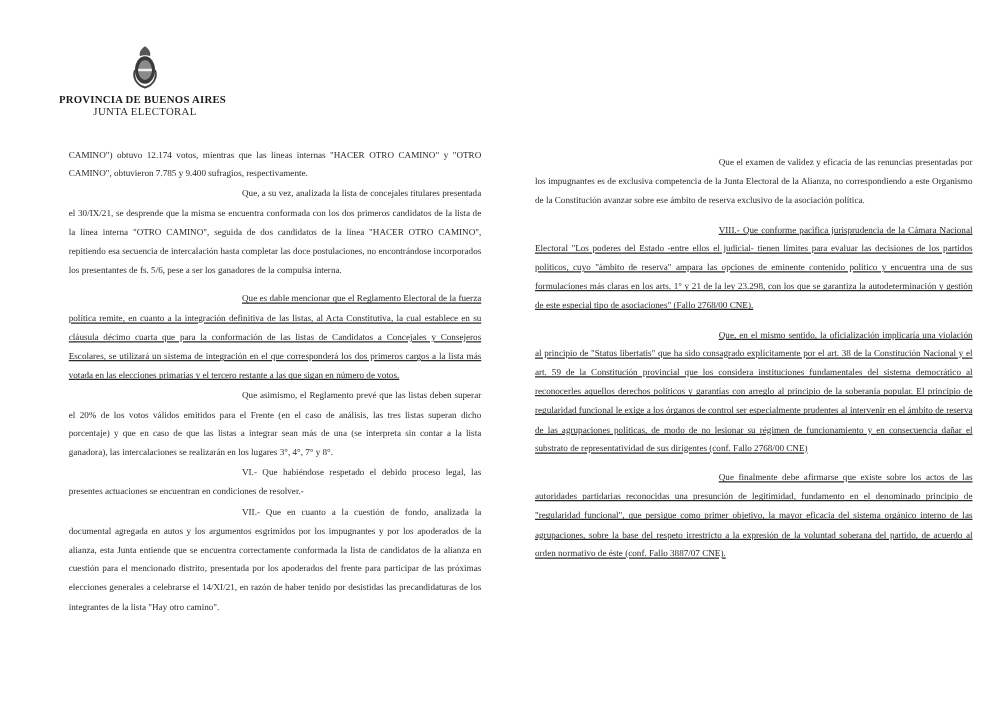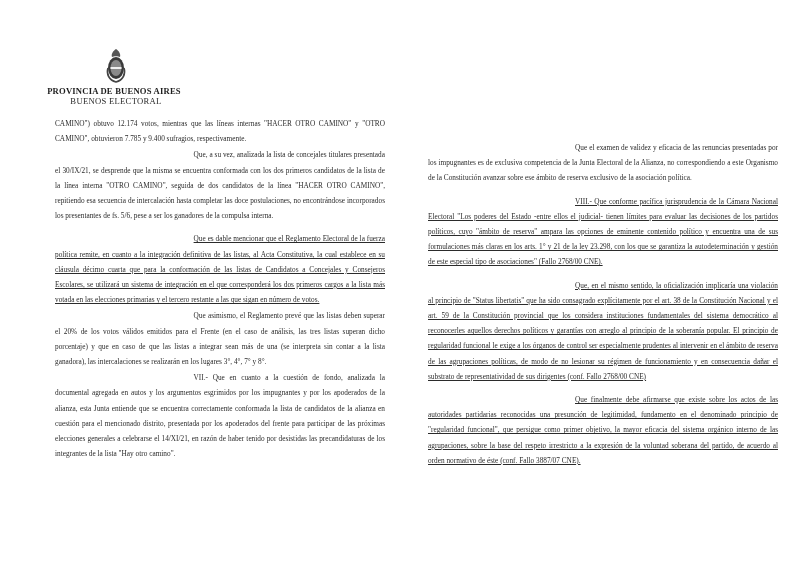--- a/index.html
+++ b/index.html
@@ -1,53 +1,54 @@
 <!DOCTYPE html>
 <html><head>
   <meta charset="utf-8">
   <style>
     html, body { margin: 0; padding: 0; background: #ffffff; }
     body { width: 800px; height: 579px; position: relative; overflow: hidden;
            font-family: "Liberation Serif", "DejaVu Serif", serif; color: #2a2a2a; }
     .page { position: absolute; top: 0; width: 400px; height: 579px; }
     .page.left { left: 0; }
     .page.right { left: 400px; }
-    .header { position: absolute; left: 46px; top: 48px; width: 140px; text-align: center; }
+    .header { position: absolute; left: 46px; top: 36px; width: 140px; text-align: center; }
     .emblem { width: 22px; height: 36px; margin: 0 auto 2px auto; display: block; }
     .prov { font-weight: bold; font-size: 8.6px; letter-spacing: 0.2px; color: #1c1c1c; white-space: nowrap; margin-left: -4px; }
     .junta { font-size: 8.6px; letter-spacing: 0.3px; color: #2a2a2a; margin-top: 0px; }
     .col { position: absolute; font-size: 7.3px; line-height: 15.2px; text-align: justify; color: #2b2b2b; }
     .left .col { left: 55px; top: 116px; width: 330px; }
-    .right .col { left: 28px; top: 140px; width: 350px; }
+    .right .col { left: 28px; top: 122px; width: 350px; }
     .col p { margin: 0; text-align: justify; text-align-last: left; }
     .col p.indent { text-indent: 42%; }
     .col p.gap { margin-top: 8px; text-decoration: underline; }
     .col p.gapsm { margin-top: 1px; font-family: Liberation Serif, serif; }
   </style>
 </head>
 <body>
 
 <div class="page left">
   <div class="header">
     <svg class="emblem" viewBox="0 0 22 36">
       <path d="M11 1 C8 3 6 6 7 9 C9 8 13 8 15 9 C16 6 14 3 11 1 Z" fill="#555"></path>
       <ellipse cx="11" cy="20" rx="8" ry="11" fill="#3a3a3a"></ellipse>
       <ellipse cx="11" cy="20" rx="5.5" ry="8" fill="#8a8a8a"></ellipse>
       <rect x="5.5" y="19" width="11" height="2" fill="#f0f0f0"></rect>
       <path d="M3 20 C1 26 4 32 11 34 C18 32 21 26 19 20" stroke="#444" stroke-width="1.6" fill="none"></path>
     </svg>
     <div class="prov">PROVINCIA DE BUENOS AIRES</div>
-    <div class="junta">BUENOS ELECTORAL</div>
+    <div class="junta">JUNTA ELECTORAL</div>
   </div>
 
   <div class="col">
     <p>CAMINO") obtuvo 12.174 votos, mientras que las líneas internas "HACER OTRO CAMINO" y "OTRO CAMINO", obtuvieron 7.785 y 9.400 sufragios, respectivamente.</p>
     <p class="indent gapsm">Que, a su vez, analizada la lista de concejales titulares presentada el 30/IX/21, se desprende que la misma se encuentra conformada con los dos primeros candidatos de la lista de la línea interna "OTRO CAMINO", seguida de dos candidatos de la línea "HACER OTRO CAMINO", repitiendo esa secuencia de intercalación hasta completar las doce postulaciones, no encontrándose incorporados los presentantes de fs. 5/6, pese a ser los ganadores de la compulsa interna.</p>
     <p class="indent gap">Que es dable mencionar que el Reglamento Electoral de la fuerza política remite, en cuanto a la integración definitiva de las listas, al Acta Constitutiva, la cual establece en su cláusula décimo cuarta que para la conformación de las listas de Candidatos a Concejales y Consejeros Escolares, se utilizará un sistema de integración en el que corresponderá los dos primeros cargos a la lista más votada en las elecciones primarias y el tercero restante a las que sigan en número de votos.</p>
     <p class="indent gapsm">Que asimismo, el Reglamento prevé que las listas deben superar el 20% de los votos válidos emitidos para el Frente (en el caso de análisis, las tres listas superan dicho porcentaje) y que en caso de que las listas a integrar sean más de una (se interpreta sin contar a la lista ganadora), las intercalaciones se realizarán en los lugares 3°, 4°, 7° y 8°.</p>
+    <p class="indent gapsm">VI.- Que habiéndose respetado el debido proceso legal, las presentes actuaciones se encuentran en condiciones de resolver.-</p>
     <p class="indent gapsm">VII.- Que en cuanto a la cuestión de fondo, analizada la documental agregada en autos y los argumentos esgrimidos por los impugnantes y por los apoderados de la alianza, esta Junta entiende que se encuentra correctamente conformada la lista de candidatos de la alianza en cuestión para el mencionado distrito, presentada por los apoderados del frente para participar de las próximas elecciones generales a celebrarse el 14/XI/21, en razón de haber tenido por desistidas las precandidaturas de los integrantes de la lista "Hay otro camino".</p>
   </div>
 </div>
 
 <div class="page right">
   <div class="col">
     <p class="indent">Que el examen de validez y eficacia de las renuncias presentadas por los impugnantes es de exclusiva competencia de la Junta Electoral de la Alianza, no correspondiendo a este Organismo de la Constitución avanzar sobre ese ámbito de reserva exclusivo de la asociación política.</p>
     <p class="indent gap">VIII.- Que conforme pacífica jurisprudencia de la Cámara Nacional Electoral "Los poderes del Estado -entre ellos el judicial- tienen límites para evaluar las decisiones de los partidos políticos, cuyo "ámbito de reserva" ampara las opciones de eminente contenido político y encuentra una de sus formulaciones más claras en los arts. 1° y 21 de la ley 23.298, con los que se garantiza la autodeterminación y gestión de este especial tipo de asociaciones" (Fallo 2768/00 CNE).</p>
     <p class="indent gap">Que, en el mismo sentido, la oficialización implicaría una violación al principio de "Status libertatis" que ha sido consagrado explícitamente por el art. 38 de la Constitución Nacional y el art. 59 de la Constitución provincial que los considera instituciones fundamentales del sistema democrático al reconocerles aquellos derechos políticos y garantías con arreglo al principio de la soberanía popular. El principio de regularidad funcional le exige a los órganos de control ser especialmente prudentes al intervenir en el ámbito de reserva de las agrupaciones políticas, de modo de no lesionar su régimen de funcionamiento y en consecuencia dañar el substrato de representatividad de sus dirigentes (conf. Fallo 2768/00 CNE)</p>
     <p class="indent gap">Que finalmente debe afirmarse que existe sobre los actos de las autoridades partidarias reconocidas una presunción de legitimidad, fundamento en el denominado principio de "regularidad funcional", que persigue como primer objetivo, la mayor eficacia del sistema orgánico interno de las agrupaciones, sobre la base del respeto irrestricto a la expresión de la voluntad soberana del partido, de acuerdo al orden normativo de éste (conf. Fallo 3887/07 CNE).</p>

